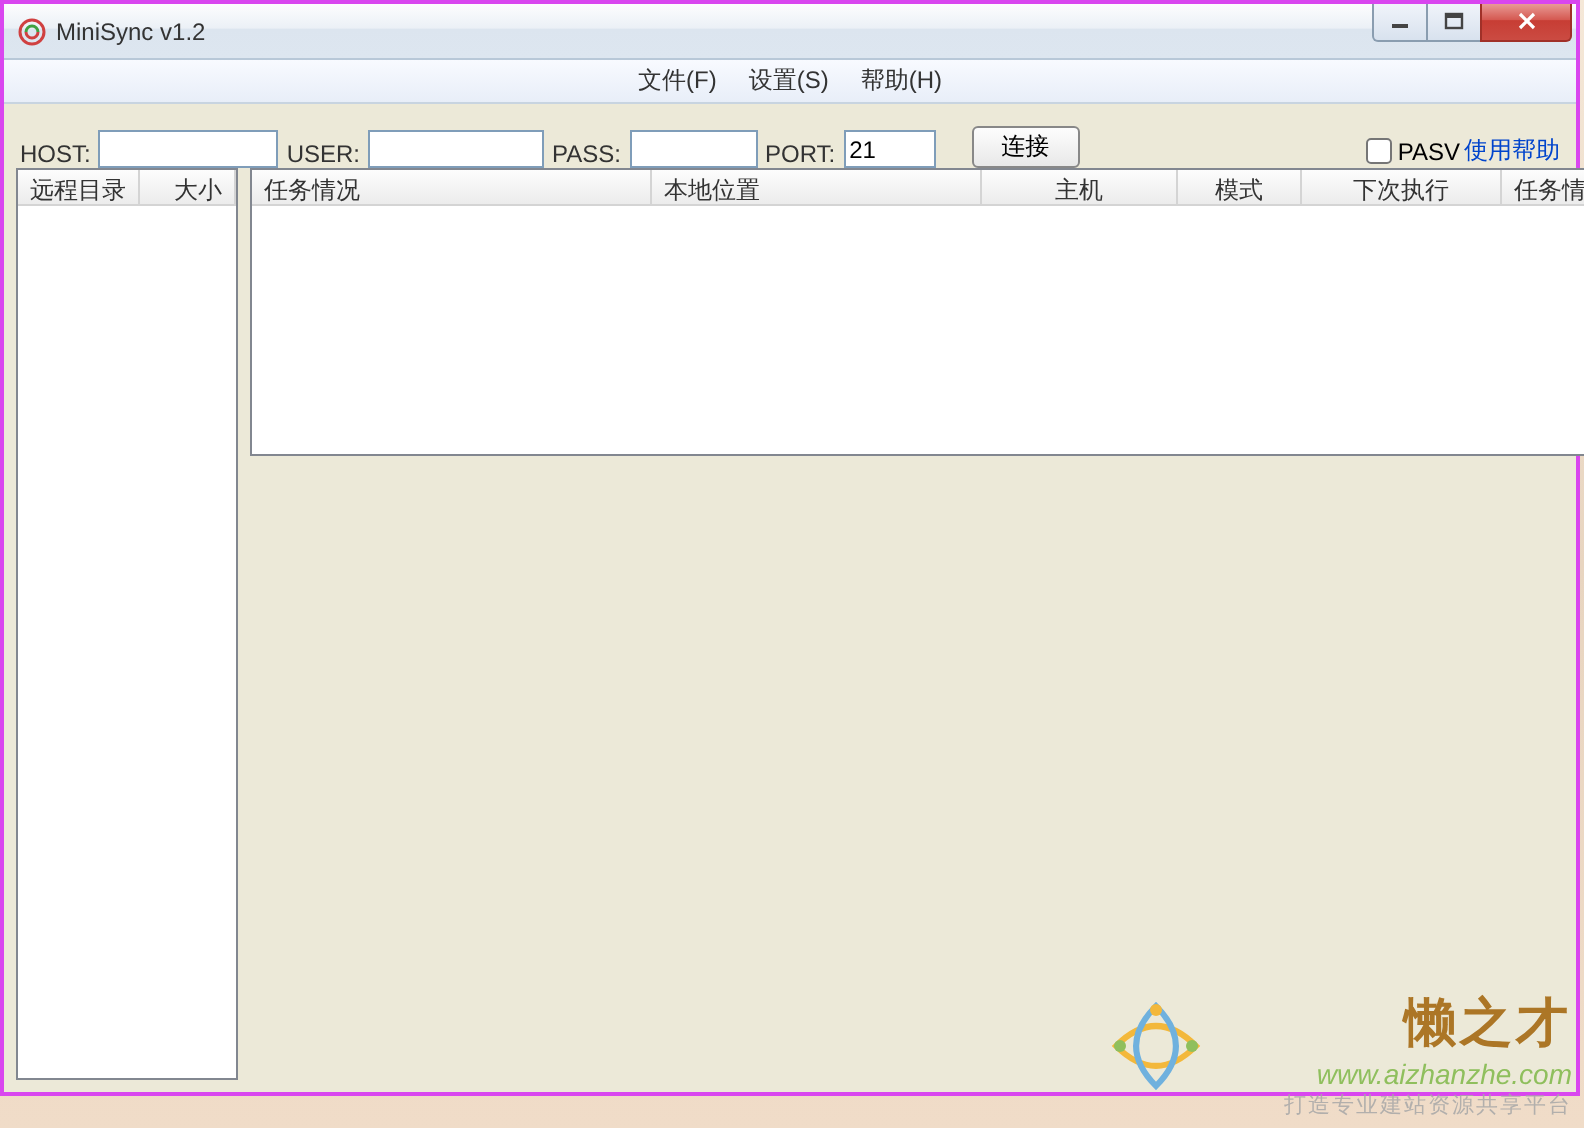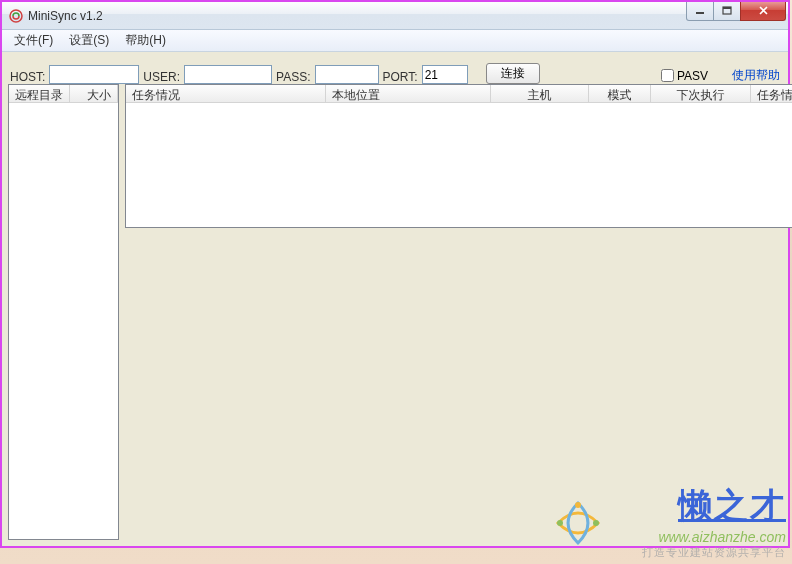--- a/index.html
+++ b/index.html
@@ -55,20 +55,21 @@
   margin-right: 2px;
 }
 .win-btn svg { display: block; }
 .menubar {
   height: 22px;
   background: linear-gradient(to bottom, #f8faff, #e8eef8);
   border-bottom: 1px solid #c8d4e0;
   display: flex;
   align-items: center;
   padding: 0 4px;
+  justify-content: center;
 }
 .menu-item { padding: 2px 8px; color: #333; }
 .toolbar {
   height: 32px;
   background: #ece9d8;
   display: flex;
   align-items: flex-end;
   padding: 0 8px;
   gap: 4px;
 }
@@ -90,21 +91,21 @@
   background: linear-gradient(to bottom, #fdfdfd, #e8e8e8);
   border: 1px solid #888;
   border-radius: 3px;
   font-size: 12px;
   margin-left: 14px;
 }
 .toolbar-right {
   margin-left: auto;
   display: flex;
   align-items: center;
-  gap: 24px;
+  gap: 2px;
 }
 .pasv-wrap { display: flex; align-items: center; gap: 3px; }
 .pasv-wrap input { width: 13px; height: 13px; }
 .help-link { color: #0044cc; cursor: pointer; }
 .content {
   flex: 1;
   display: flex;
   flex-direction: row;
   padding: 0 6px 6px 6px;
   background: #ece9d8;
@@ -143,26 +144,25 @@
 }
 .wm-logo {
   width: 60px; height: 50px;
   position: absolute;
   right: 178px; bottom: 12px;
 }
 .wm-text {
   display: flex; flex-direction: column; align-items: flex-end;
 }
 .wm-title {
-  font-size: 34px;
+  font-size: 26px;
   font-weight: bold;
-  color: #1d4ed8;
+  color: #a16207;
   font-family: "KaiTi", "楷体", serif;
   letter-spacing: 2px;
-  text-decoration: underline;
 }
 .wm-url {
   font-size: 14px;
   color: #7fb848;
   font-style: italic;
   font-family: Arial, sans-serif;
 }
 .wm-sub {
   font-size: 11px;
   color: #a8a8a8;

